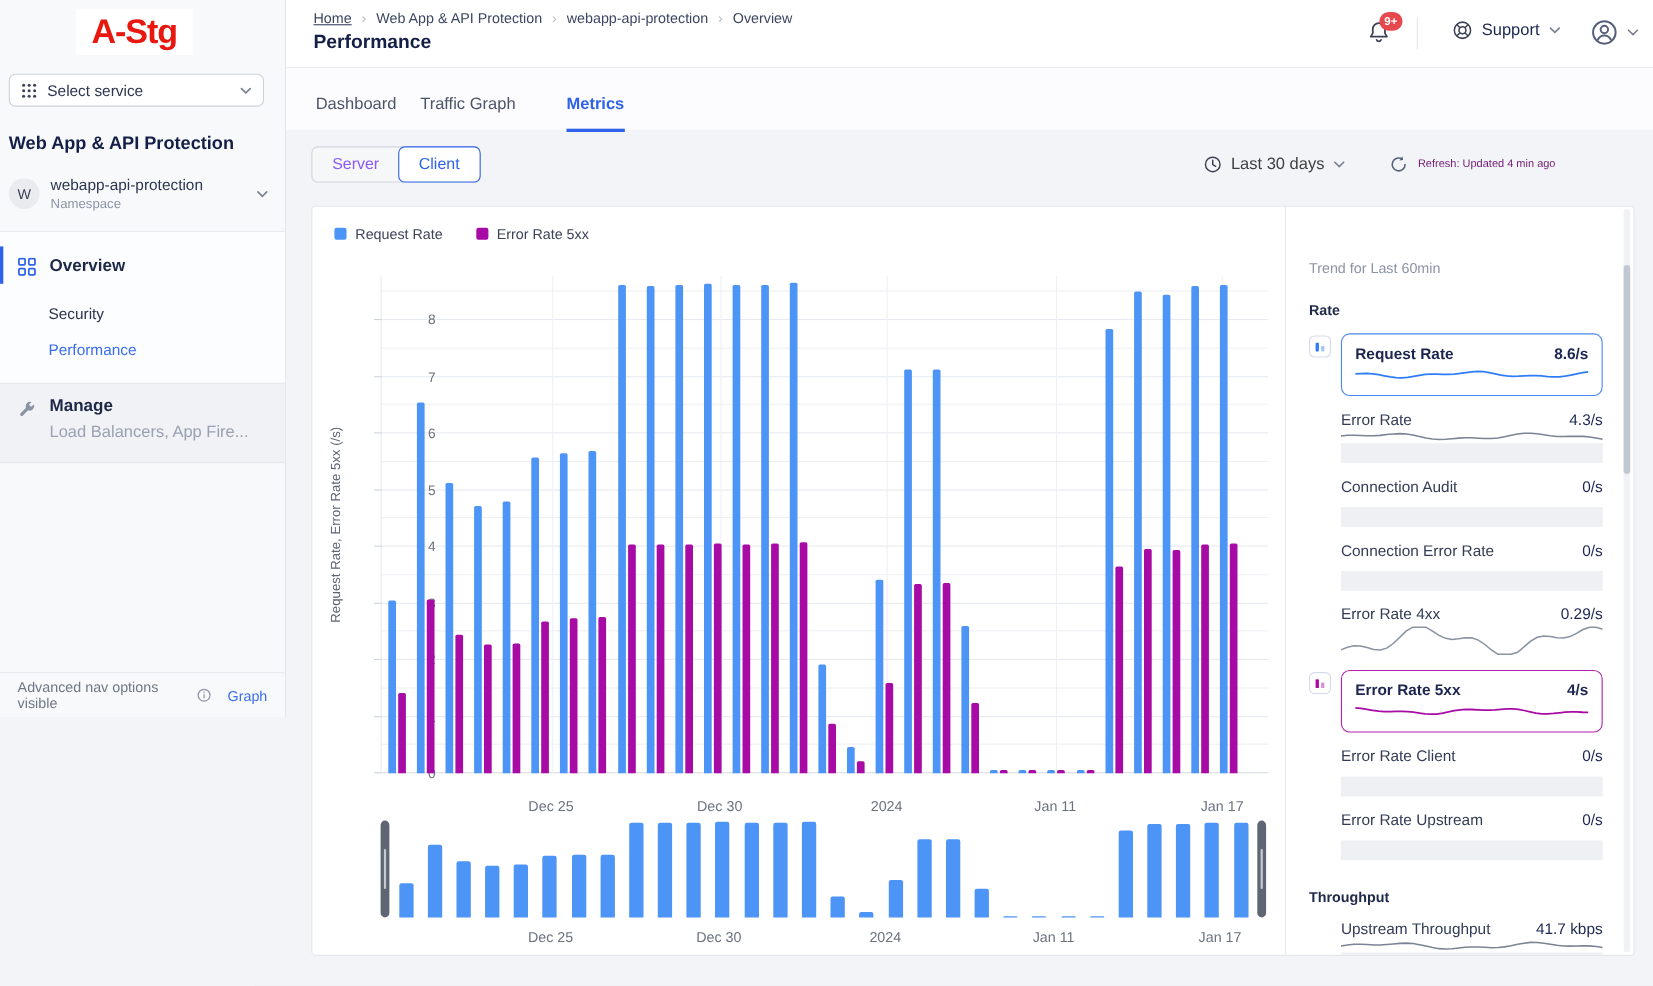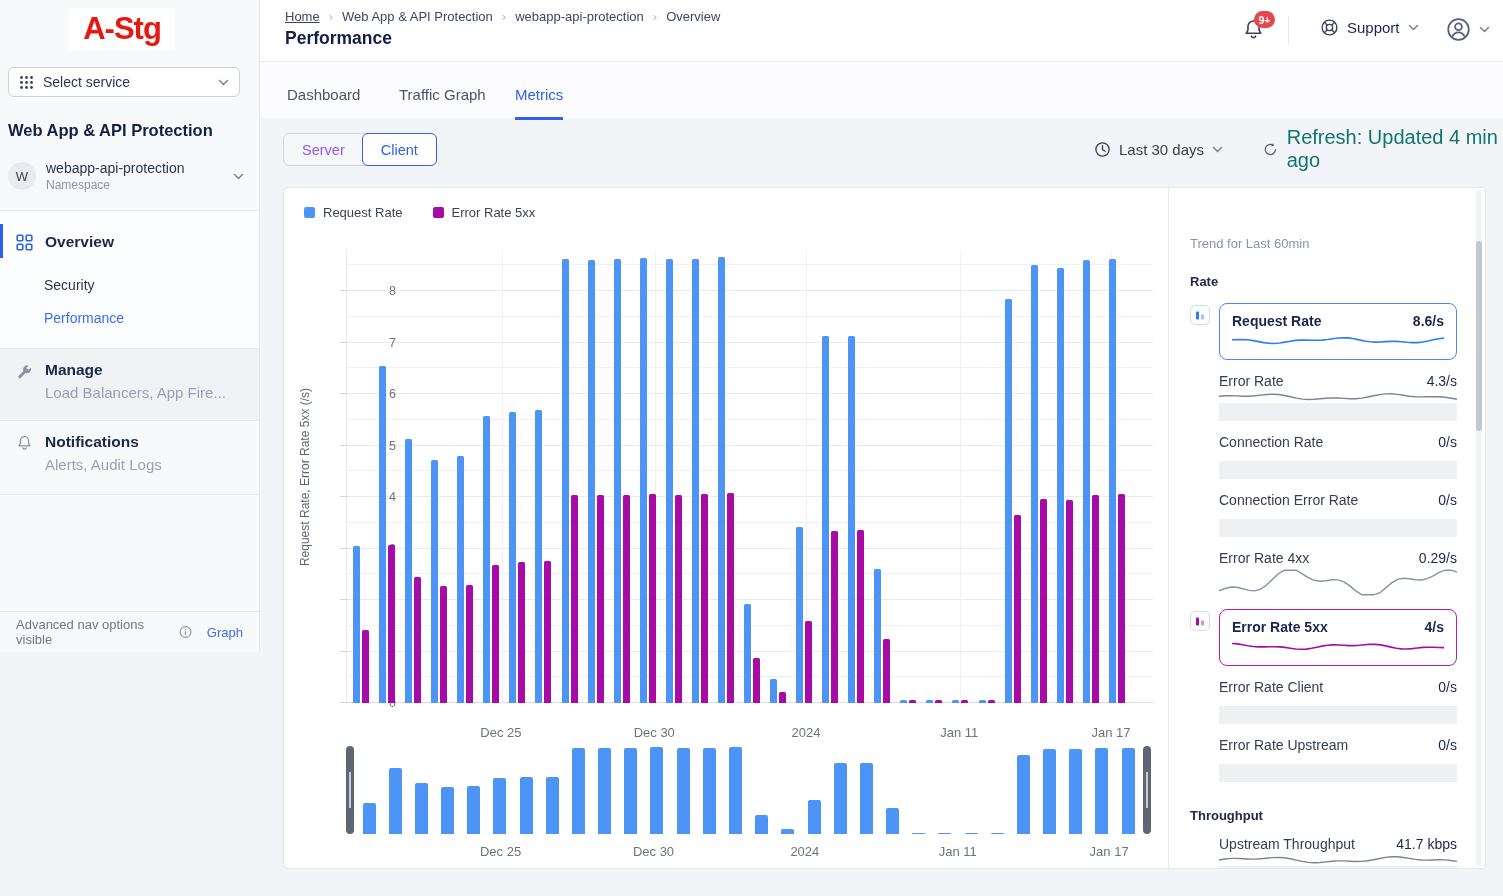--- a/index.html
+++ b/index.html
@@ -47,33 +47,33 @@
 .bell-wrap{position:absolute;left:982px;top:17px;width:26px;height:28px;cursor:pointer}
 .badge{position:absolute;left:12px;top:-6px;min-width:21px;height:17px;border-radius:9px;background:#e5484d;color:#fff;font-size:10.5px;font-weight:bold;display:flex;align-items:center;justify-content:center;padding:0 4px}
 .hdr-divider{position:absolute;left:1028px;top:16px;width:1px;height:29px;background:#e4e7ec}
 .support{position:absolute;left:1060px;top:18px;display:flex;align-items:center;gap:8px;cursor:pointer}
 .support span{font-size:15px;color:#1b2550}
 .user{position:absolute;left:1185px;top:16px;display:flex;align-items:center;gap:7px;cursor:pointer}
 
 
 .tabstrip{left:260px;top:62px;width:1243px;height:56px;background:#fcfcfe}
 .tab{position:absolute;top:24px;font-size:15px;color:#4a5368;cursor:pointer;padding-bottom:14px}
-.tab.active{color:#2e62e9;font-weight:normal;border-bottom:3px solid #2e62e9}
+.tab.active{color:#2e62e9;font-weight:bold;border-bottom:3px solid #2e62e9}
 
 
 .seg{position:absolute;left:283px;top:133px;height:33px;display:flex;border:1px solid #d0d5dd;border-radius:6px;background:#f6f7f9}
 .seg .opt{min-width:72px;padding:0 18px;display:flex;align-items:center;justify-content:center;font-size:14.5px;color:#8b5cf6;cursor:pointer}
 .seg .opt.sel{background:#fff;color:#2e62e9;border:1px solid #2e62e9;border-radius:6px;margin:-1px}
 .site-select{position:absolute;left:765px;top:133px;width:299px;height:31px;background:#fff;border:1px solid #ccd2da;border-radius:6px;display:flex;align-items:center;padding:0 12px;cursor:pointer}
 .site-select span{font-size:14px;color:#131f46}
 .site-select .chev{margin-left:auto}
 .timerange{position:absolute;left:1094px;top:134px;height:30px;display:flex;align-items:center;gap:8px;cursor:pointer}
 .timerange span{font-size:15px;color:#404040}
 .refresh{position:absolute;left:1263px;top:134px;height:30px;display:flex;align-items:center;gap:9px;cursor:pointer}
-.refresh span{font-size:20px;color:#0f766e}
+.refresh span{font-size:10px;color:#701a75}
 
 
 .card{left:283px;top:187px;width:1203px;height:682px;background:#fff;border:1px solid #e3e6ea;border-radius:4px}
 .legend{position:absolute;left:20px;top:17px;display:flex;gap:30px}
 .legend .item{display:flex;align-items:center;gap:8px;cursor:pointer}
 .legend .sw{width:11px;height:11px;border-radius:2px}
 .legend .lb{font-size:13px;color:#3c4257}
 .ylabel{position:absolute;left:14px;top:63px;height:452px;display:flex;align-items:center}
 .ylabel span{writing-mode:vertical-rl;transform:rotate(180deg);font-size:12px;color:#5b6575}
 .plot{position:absolute;left:62px;top:63px;width:807px;height:452px;border-left:1px solid #e7eaf0}
@@ -180,30 +180,20 @@
     <div class="nav-block manage">
       <svg width="17" height="17" viewBox="0 0 18 18" style="margin-top:2px">
           <path d="M15.8 5.1a4.4 4.4 0 0 1-5.7 5.5l-5 5a1.55 1.55 0 1 1-2.2-2.2l5-5A4.4 4.4 0 0 1 13.4 2.7l-2.5 2.5 2 2 2.9-2.1z" fill="#8a93a3"></path>
         </svg>
       <div>
         <div class="nav-bold">Manage</div>
         <div class="nav-sub2">Load Balancers, App Fire...</div>
       </div>
     </div>
 
-    <div class="nav-block notif">
-      <svg width="17" height="18" viewBox="0 0 20 20" style="margin-top:1px">
-          <path d="M10 2.6a4.8 4.8 0 0 0-4.8 4.8v3.1L3.6 13.3h12.8l-1.6-2.8V7.4A4.8 4.8 0 0 0 10 2.6z" fill="none" stroke="#8a93a3" stroke-width="1.5" stroke-linejoin="round"></path>
-          <path d="M8.2 15.8a1.9 1.9 0 0 0 3.6 0" fill="none" stroke="#8a93a3" stroke-width="1.5" stroke-linecap="round"></path>
-        </svg>
-      <div>
-        <div class="nav-bold">Notifications</div>
-        <div class="nav-sub2">Alerts, Audit Logs</div>
-      </div>
-    </div>
 
     <div class="side-footer">
       <span>Advanced nav options visible</span>
       <svg width="14" height="14" viewBox="0 0 14 14">
           <circle cx="7" cy="7" r="5.8" fill="none" stroke="#8b93a7" stroke-width="1.2"></circle>
           <rect x="6.4" y="6" width="1.2" height="4" fill="#8b93a7"></rect>
           <rect x="6.4" y="3.6" width="1.2" height="1.2" fill="#8b93a7"></rect>
         </svg>
       <a>Graph</a>
     </div>
@@ -254,21 +244,21 @@
           </g>
         </svg>
       <svg width="11" height="7" viewBox="0 0 11 7">
           <path d="M1.5 1.5l4 4 4-4" stroke="#7a8194" stroke-width="1.5" fill="none" stroke-linecap="round"></path>
         </svg>
     </div>
   </header>
 
   <nav class="abs tabstrip">
     <div class="tab" style="left:27px">Dashboard</div>
-    <div class="tab" style="left:139px">Traffic Graph</div>
+    <div class="tab" style="left:122px">Traffic Graph</div>
     <div class="tab active" style="left:255px">Metrics</div>
   </nav>
 
   <div class="seg">
     <div class="opt">Server</div>
     <div class="opt sel">Client</div>
   </div>
 
 
   <div class="timerange">
@@ -614,21 +604,21 @@
           </div>
           <div style="margin-top:2px">
             <svg width="100%" height="12" viewBox="0 0 220 12" preserveAspectRatio="none">
               <polyline points="0.0,5.3 5.5,4.7 11.0,4.6 16.5,4.9 22.0,5.2 27.5,5.2 33.0,4.8 38.5,4.1 44.0,3.5 49.5,3.2 55.0,3.5 60.5,4.5 66.0,5.8 71.5,7.1 77.0,8.1 82.5,8.5 88.0,8.3 93.5,7.8 99.0,7.3 104.5,7.0 110.0,7.0 115.5,7.4 121.0,7.7 126.5,7.7 132.0,7.1 137.5,6.0 143.0,4.7 148.5,3.6 154.0,2.9 159.5,2.8 165.0,3.4 170.5,4.3 176.0,5.2 181.5,5.8 187.0,5.9 192.5,5.7 198.0,5.6 203.5,5.7 209.0,6.2 214.5,7.2 220.0,8.3" fill="none" stroke="#7b8494" stroke-width="1.4"></polyline>
             </svg>
           </div>
           <div class="fillblock"></div>
         </div>
         <div class="t-row" style="margin-top: 13px;">
           <div class="t-head">
-            <span class="t-label">Connection Rate</span>
+            <span class="t-label">Connection Audit</span>
             <span class="t-value">0/s</span>
           </div>
           <div class="spacer"></div>
           <div class="fillblock"></div>
         </div>
         <div class="t-row" style="margin-top: 13px;">
           <div class="t-head">
             <span class="t-label">Connection Error Rate</span>
             <span class="t-value">0/s</span>
           </div>

